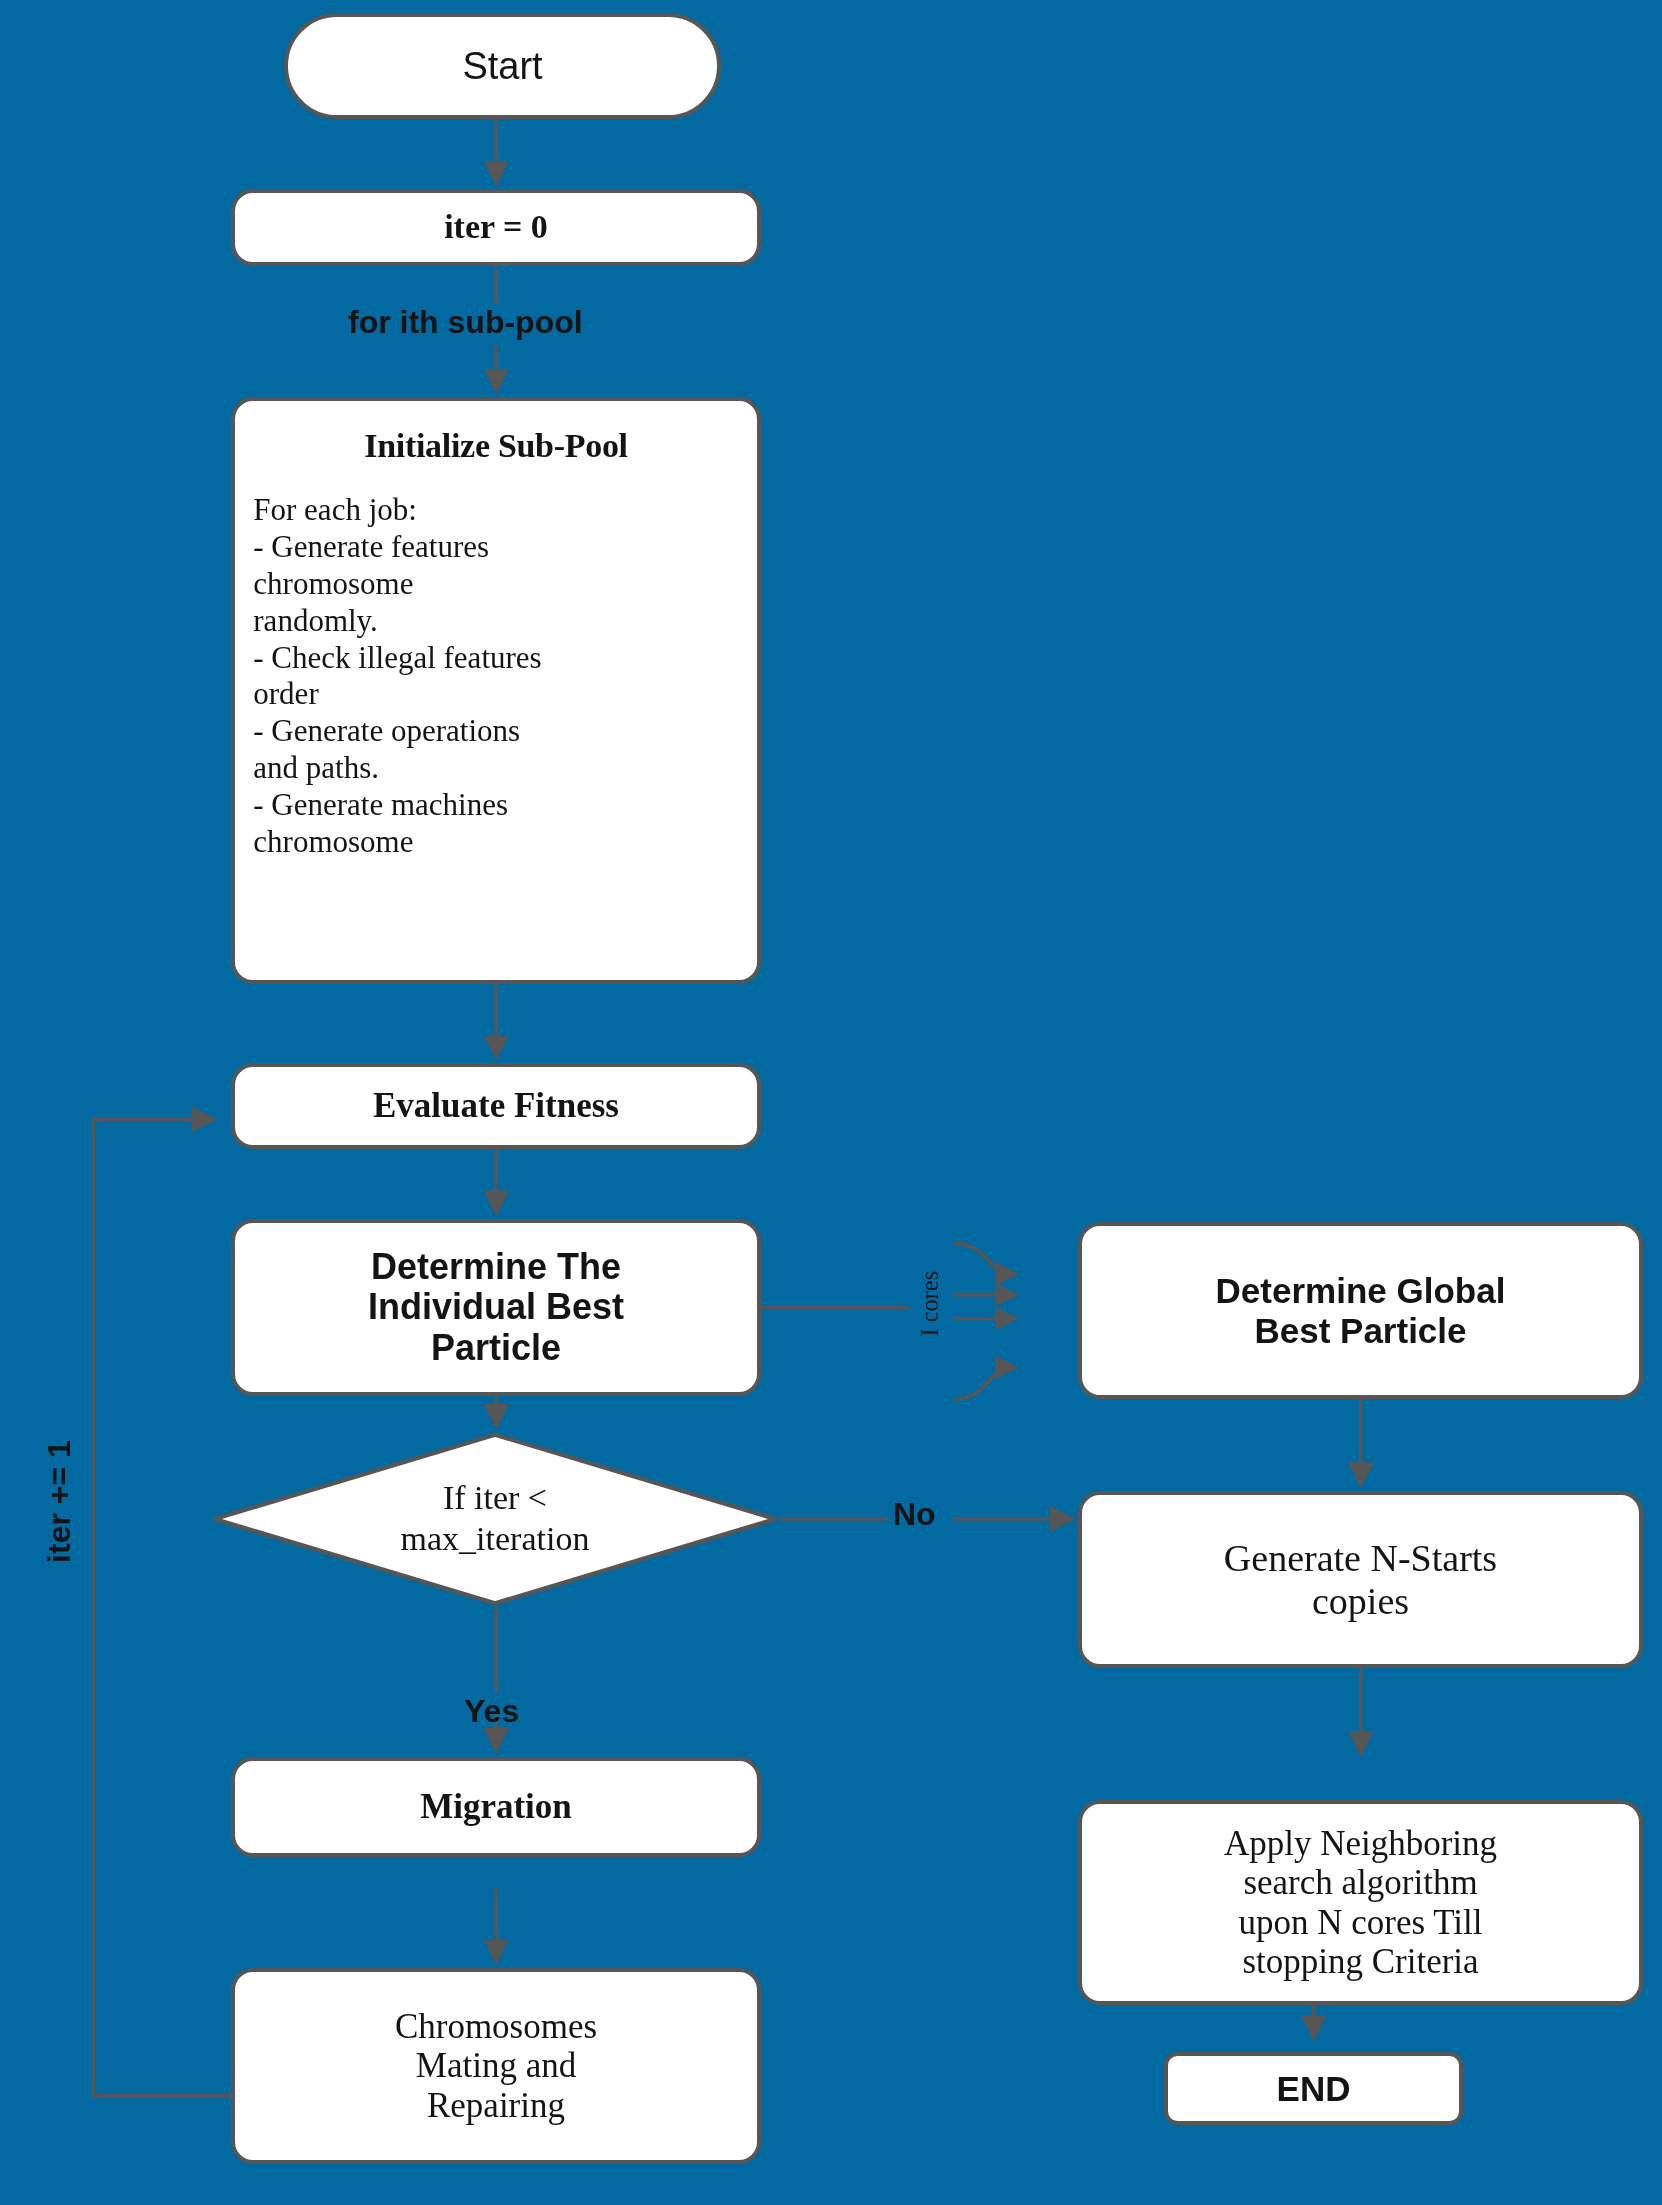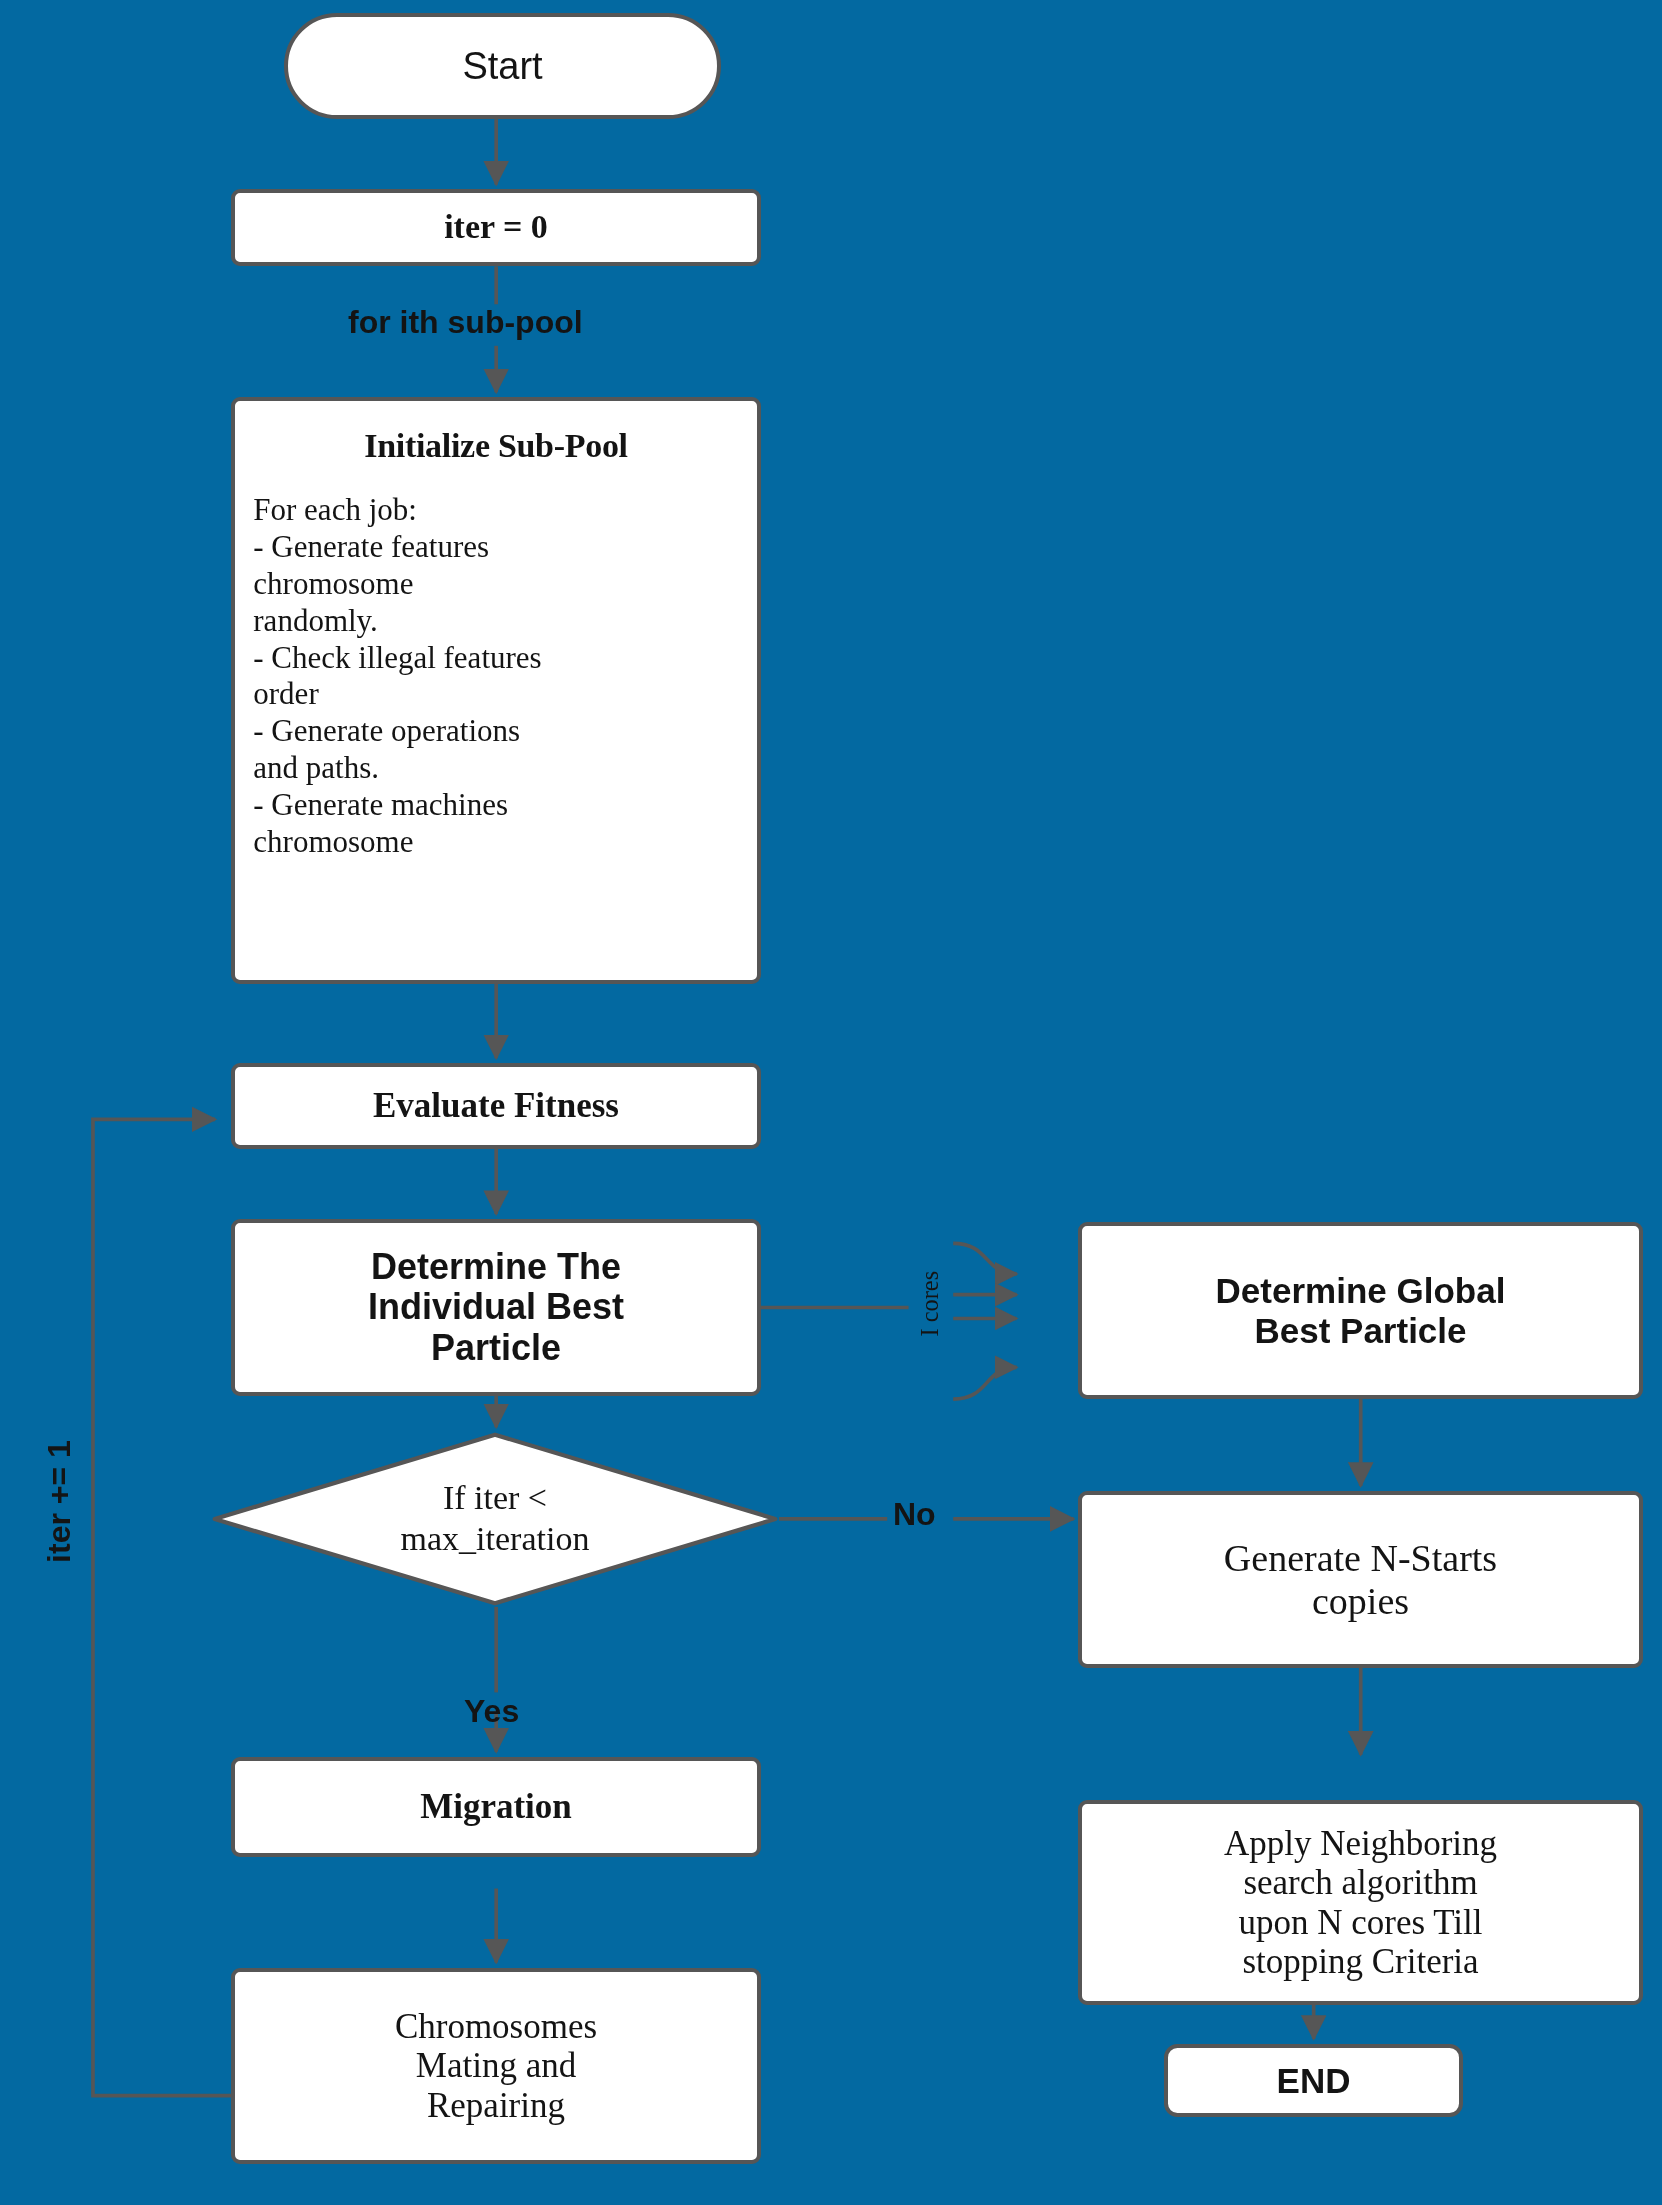--- a/index.html
+++ b/index.html
@@ -26,23 +26,23 @@
     position: absolute;
     box-sizing: border-box;
     border: 4.3px solid #565656;
     background: #ffffff;
     display: flex;
     align-items: center;
     justify-content: center;
     text-align: center;
     color: #141414;
   }
-  .node.rect { border-radius: 9px; }
+  .node.rect { border-radius: 22px; }
   .node.pill { border-radius: 122px; }
-  .node.terminator { border-radius: 13.4px; }
+  .node.terminator { border-radius: 13.4px; margin-top: 8px; }
 
   .serif { font-family: "Liberation Serif", "DejaVu Serif", serif; }
 
   .node .inner { padding: 0 11px; line-height: 1.12; width: 100%; }
 
   
   #n-start {
     left: 284px; top: 13.4px; width: 437px; height: 106px;
     font-size: 38px;
   }

